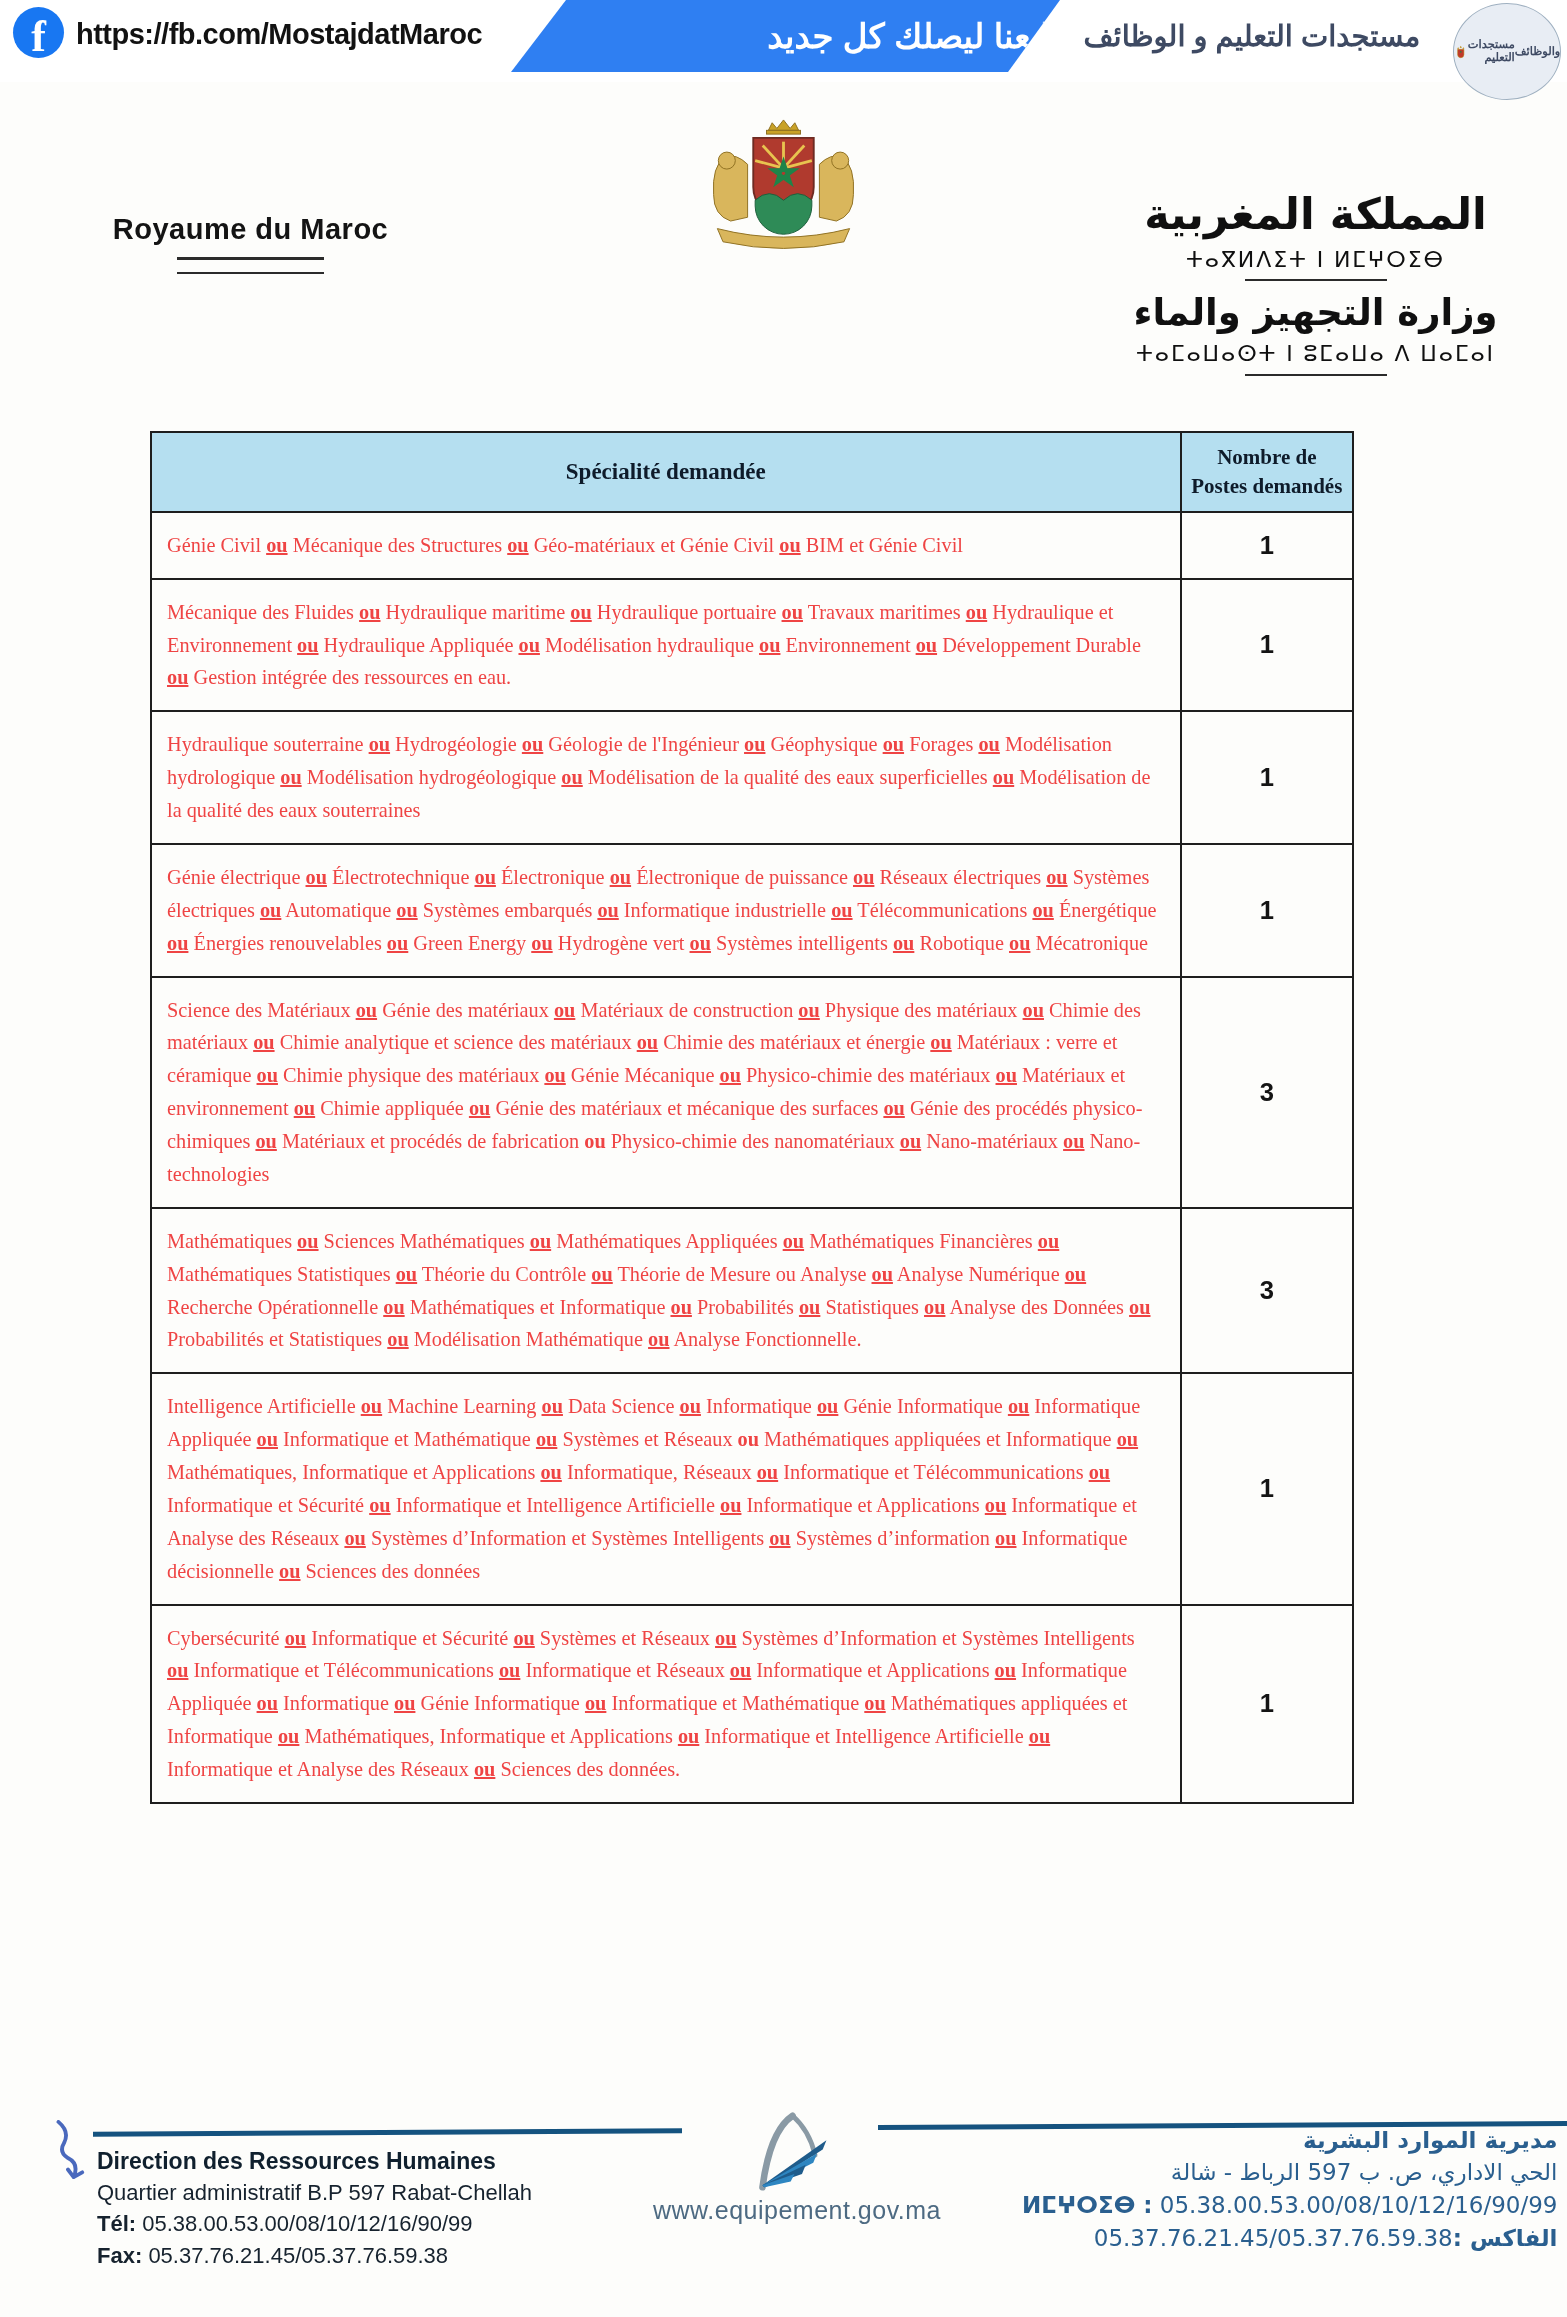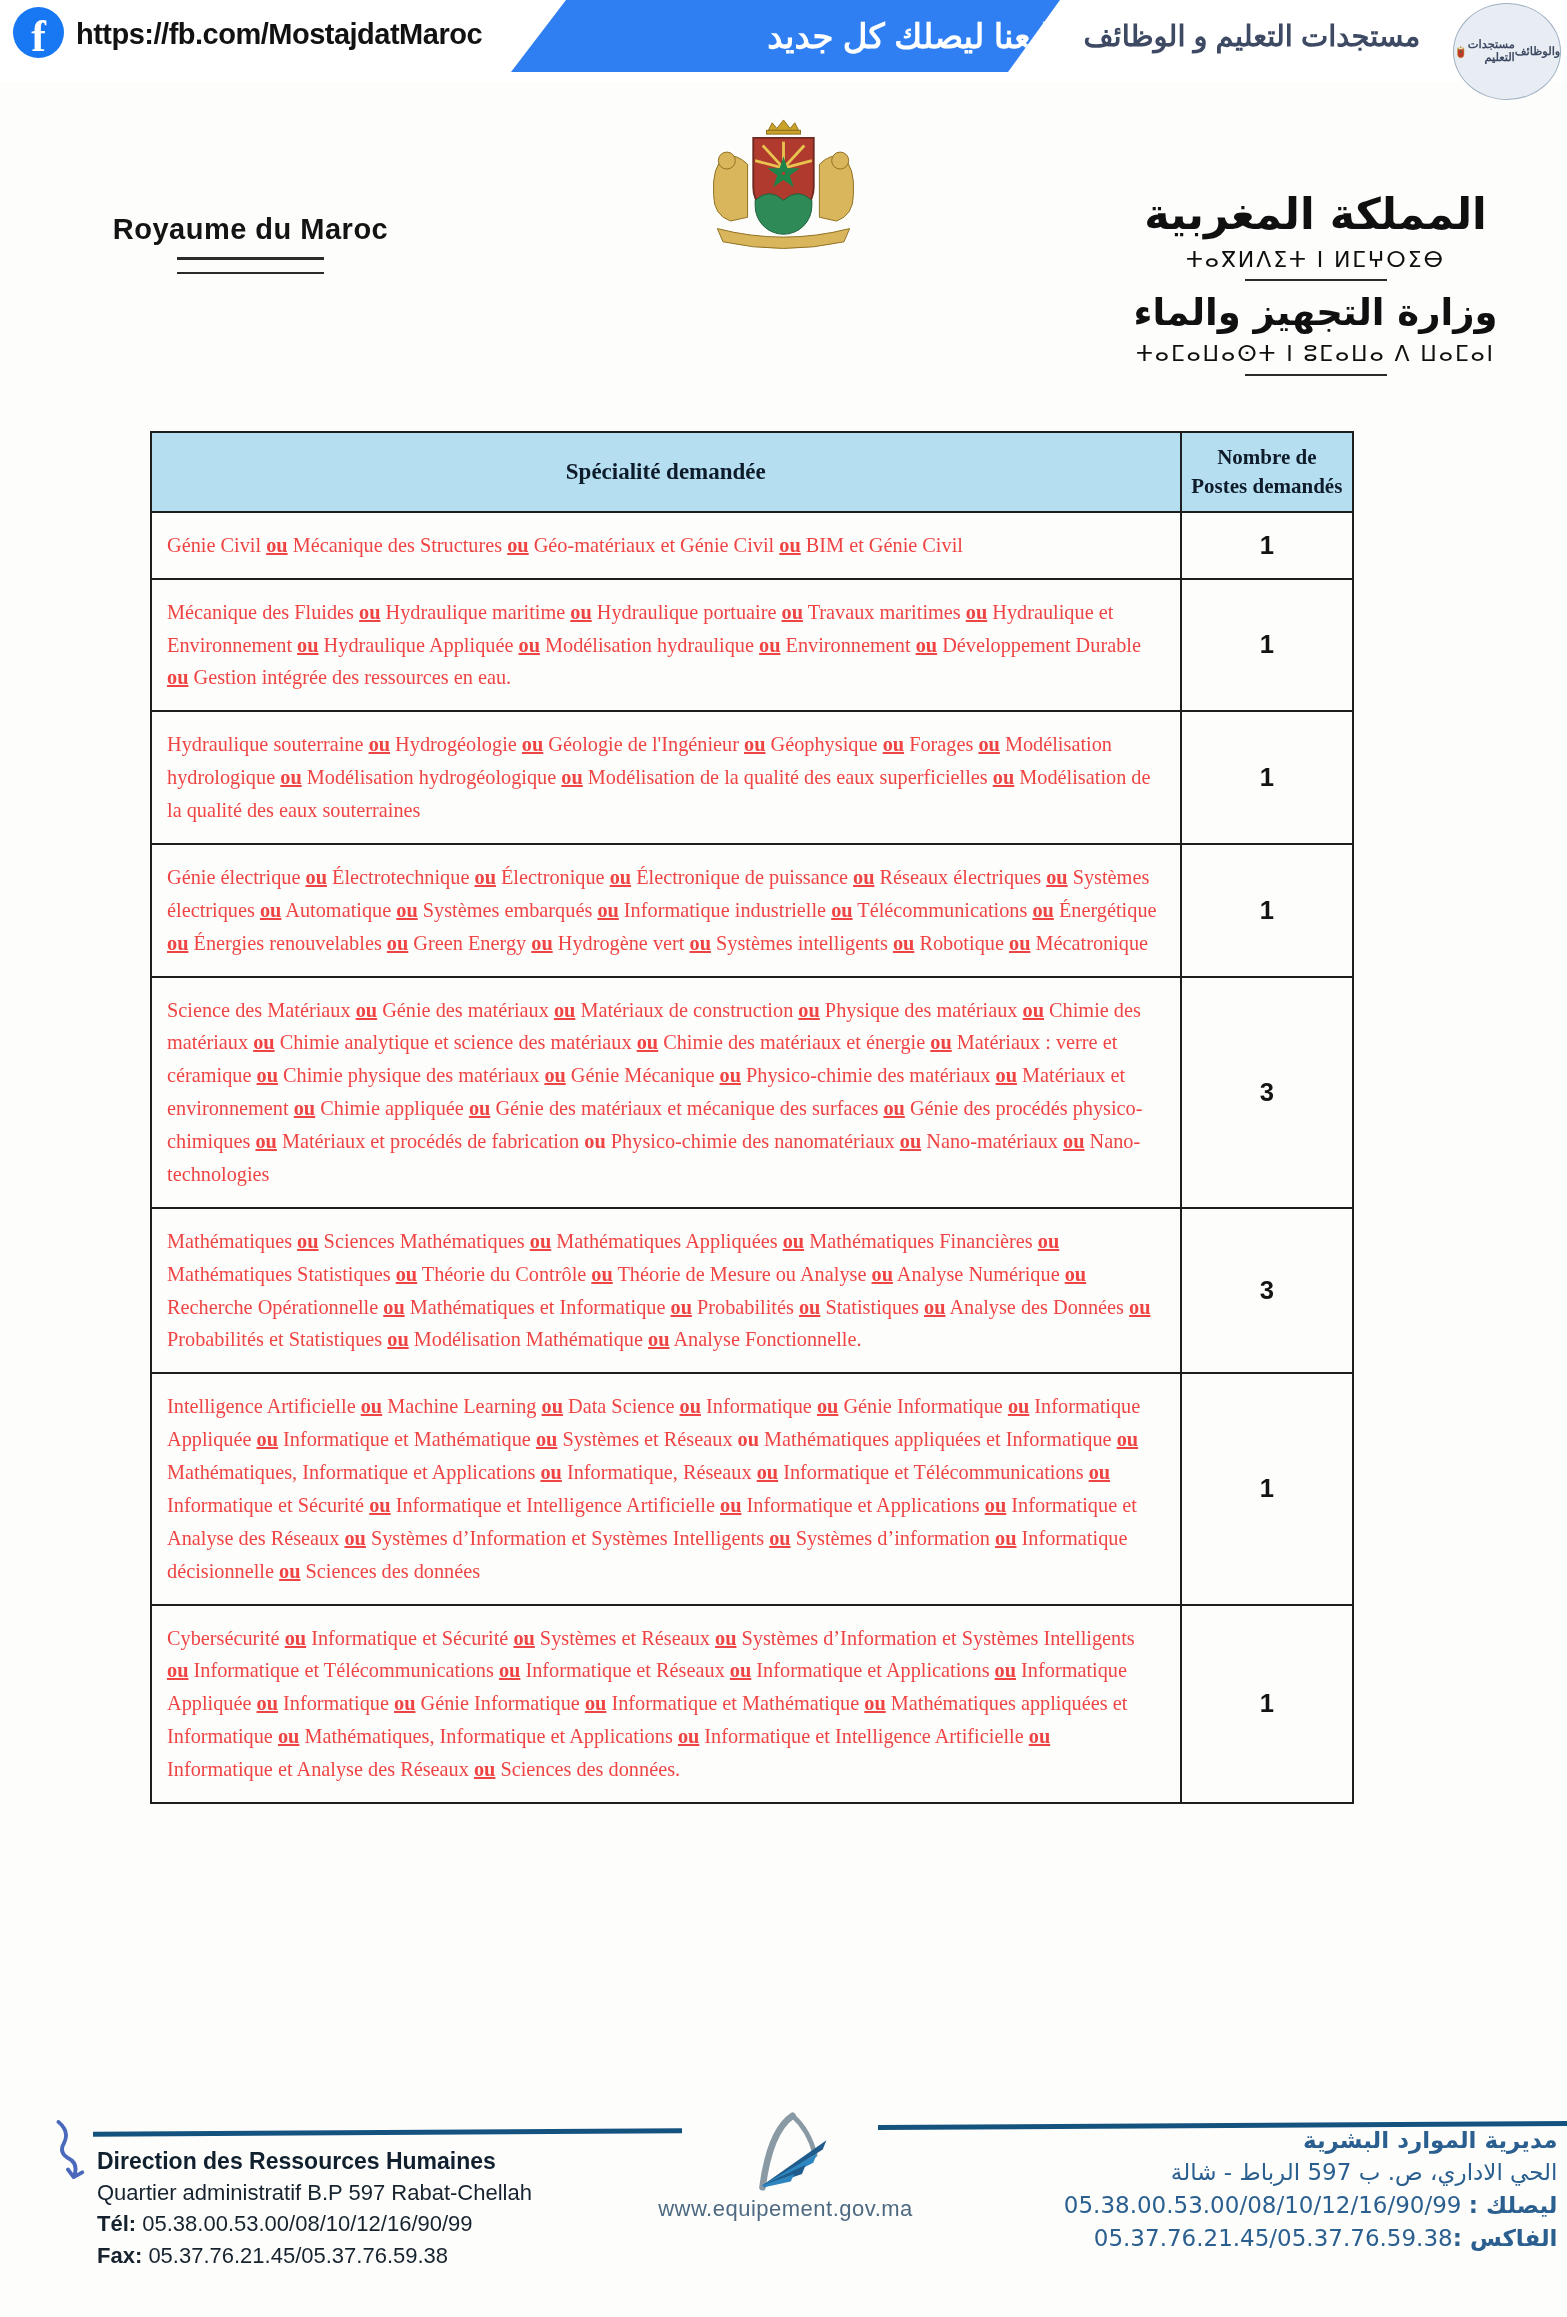--- a/index.html
+++ b/index.html
@@ -71,21 +71,21 @@
   .ou-b{font-weight:bold;}
   
   .footer{position:absolute;left:0;top:2118px;width:1567px;height:189px;}
   .fline-left{position:absolute;left:93px;top:12.3px;width:589px;height:4.7px;background:#15537f;transform:rotate(-.35deg);}
   .fline-right{position:absolute;left:878px;top:4.7px;width:689px;height:4.7px;background:#15537f;transform:rotate(-.35deg);}
   .curl{position:absolute;left:45px;top:1.9px;}
   .f-left{position:absolute;left:97px;top:26.5px;color:#16222e;font-size:22px;line-height:1.42;}
   .f-left .t1{font-weight:bold;font-size:23px;color:#10202e;}
   .f-left b{font-weight:bold;}
   .f-center{position:absolute;left:653px;top:-5.7px;width:265px;text-align:center;}
-  .f-center .url{margin-top:1.9px;font-size:22px;color:#4d6a82;letter-spacing:0.5px;}
+  .f-center .url{margin-top:1.9px;font-size:25px;color:#4d6a82;letter-spacing:0.5px;}
   .f-right{position:absolute;right:9.5px;top:5.7px;width:606px;direction:rtl;text-align:right;
     color:#2a5f8f;font-size:23px;line-height:1.42;font-family:"DejaVu Sans",sans-serif;}
   .f-right .t1{font-weight:bold;font-size:23px;}
   .f-right b{font-weight:bold;}
   .num{direction:ltr;unicode-bidi:embed;}
 </style>
 </head>
 <body>
 
 <div class="page">
@@ -217,19 +217,19 @@
           <path d="M30 78 L76 56 L72 66 L32 80 Z"></path>
           <path d="M30 78 L64 66 L60 74 L32 80 Z" fill="#2e86c1"></path>
         </g>
       </svg>
       <div class="url">www.equipement.gov.ma</div>
     </div>
 
     <div class="f-right">
       <div class="t1">مديرية الموارد البشرية</div>
       <div>الحي الاداري، ص. ب 597 الرباط - شالة</div>
-      <div><b>ليصلك :</b> <span class="num">05.38.00.53.00/08/10/12/16/90/99</span></div>
+      <div><b>ⵍⵎⵖⵔⵉⴱ :</b> <span class="num">05.38.00.53.00/08/10/12/16/90/99</span></div>
       <div><b>الفاكس :</b><span class="num">05.37.76.21.45/05.37.76.59.38</span></div>
     </div>
   </div>
 
 </div>
 
 
 </body></html>

